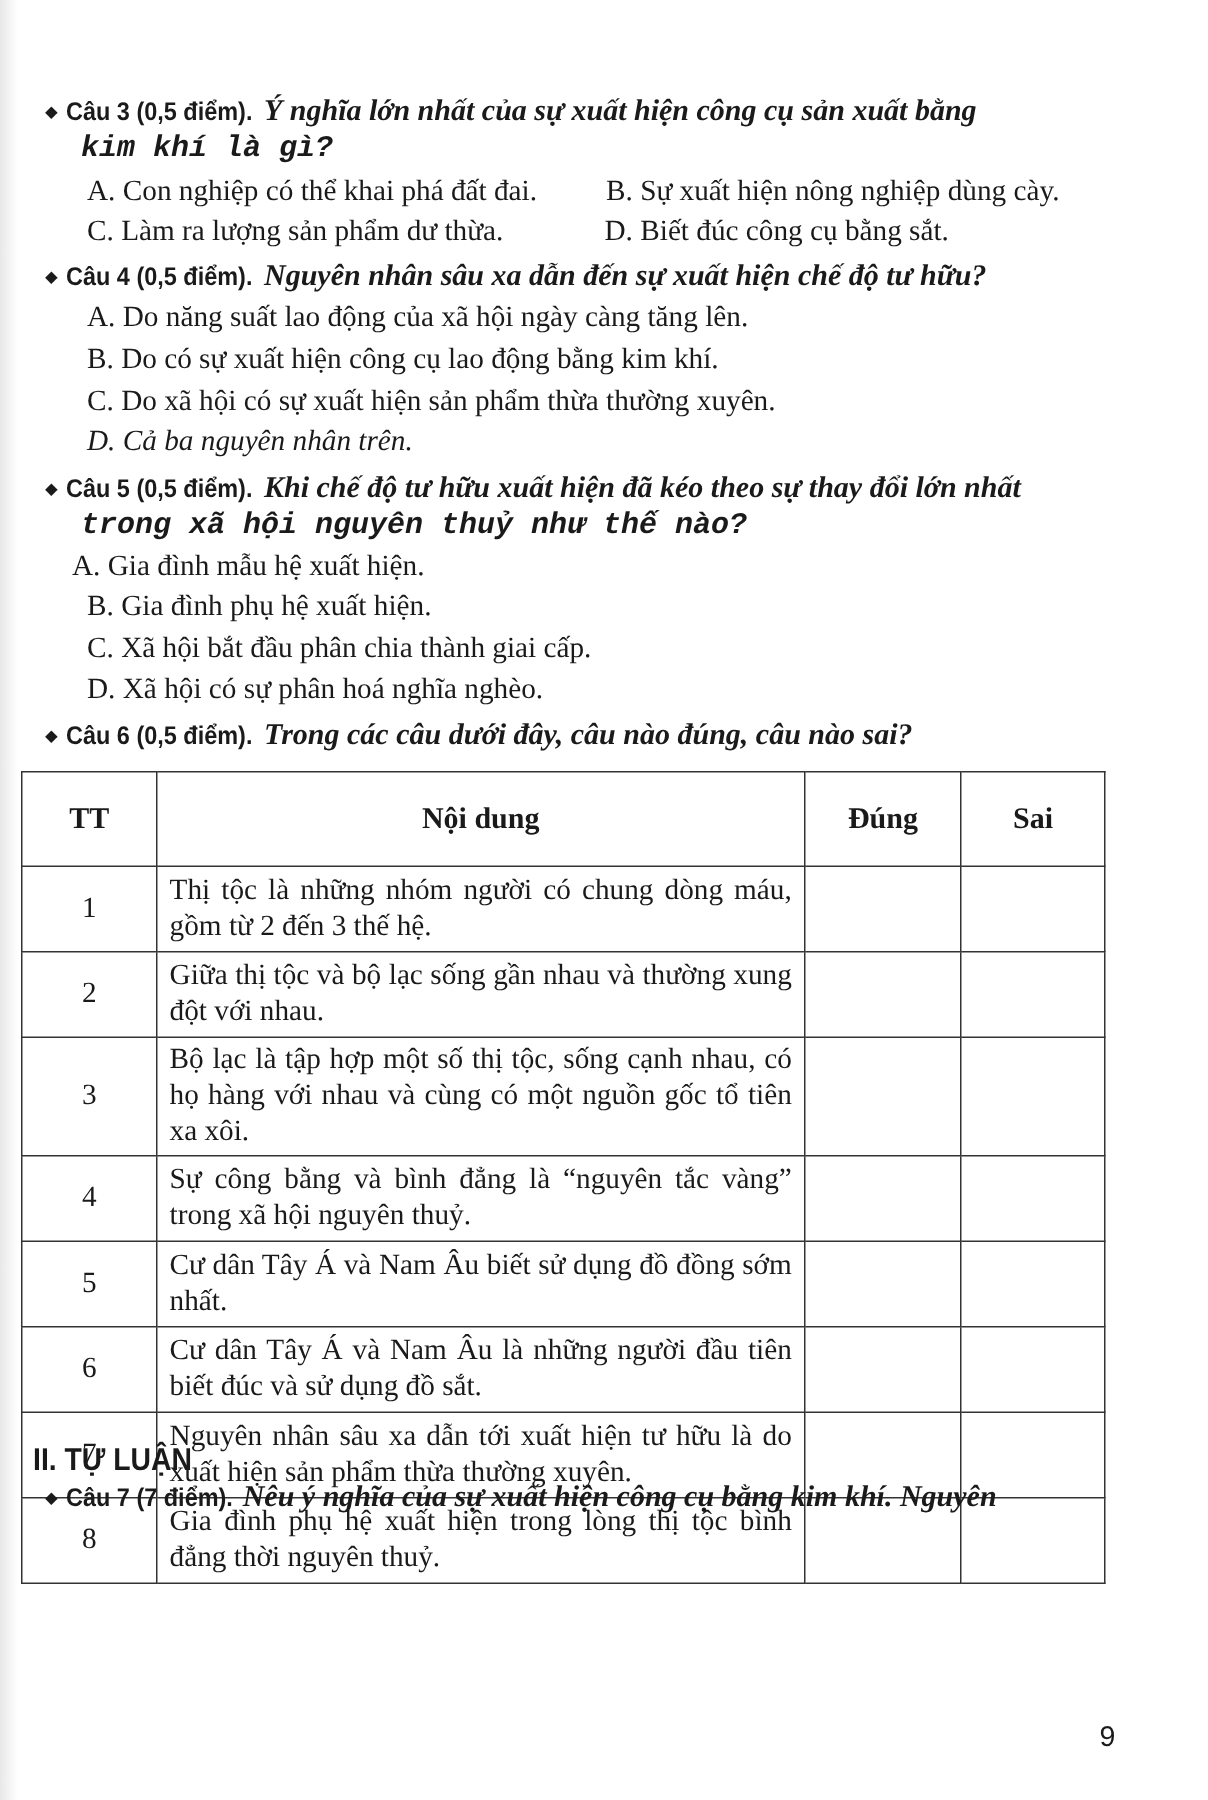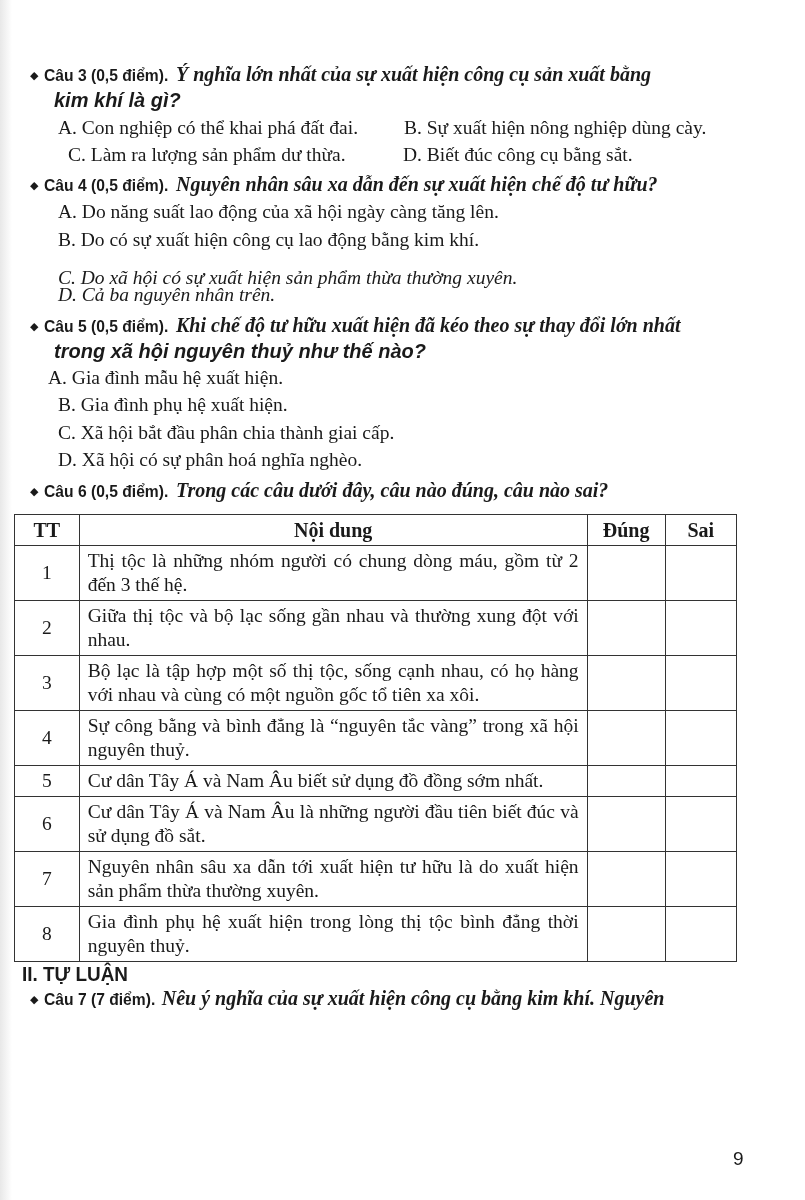--- a/index.html
+++ b/index.html
@@ -23,32 +23,32 @@
       font-family: "Liberation Sans", sans-serif; font-weight: bold; font-size: 17px;
       transform: scaleX(0.92); display: inline-block; transform-origin: left;
       margin-right: -8px;
     }
     .q-head .prompt {
       font-family: "Liberation Serif", serif; font-style: italic; font-weight: bold;
       font-size: 20px;
     }
     .q-head .prompt-cont {
       display: block; padding-left: 24px;
-      font-family: Liberation Sans, sans-serif; font-style: italic; font-weight: bold; font-size: 20px;
+      font-family: Liberation Mono, monospace; font-style: italic; font-weight: bold; font-size: 20px;
     }
     .opt {
       position: absolute; font-family: "Liberation Serif", serif; font-size: 19.5px;
       line-height: 25px; white-space: nowrap;
     }
     table.tf {
       position: absolute; left: 14px; top: 514px; width: 723px;
       border-collapse: collapse; font-family: "Liberation Serif", serif;
     }
     table.tf td, table.tf th {
-      border: 1.4px solid #333; padding: 0; font-size: 19.5px; line-height: 24px;
+      border: 1.4px solid #333; padding: 16px; font-size: 19.5px; line-height: 24px;
     }
     table.tf th { font-weight: bold; height: 30px; font-size: 20px; }
     table.tf td.tt { text-align: center; width: 65px; }
     table.tf td.content { padding: 3px 8px 3px 8px; text-align: justify; width: 506px; }
     table.tf td.box { width: 78px; }
     table.tf td.box2 { width: 72px; }
     .section-title {
       position: absolute; left: 22px; top: 962px;
       font-family: "Liberation Sans", sans-serif; font-weight: bold; font-size: 21px;
       transform: scaleX(0.9); transform-origin: left;
@@ -63,30 +63,30 @@
 
 <div class="left-shadow"></div>
 
 <div class="q-head" style="top:62px;">
   <span class="bullet">◆</span><span class="label">Câu 3 (0,5 điểm).</span>
   <span class="prompt">Ý nghĩa lớn nhất của sự xuất hiện công cụ sản xuất bằng</span>
   <span class="prompt-cont">kim khí là gì?</span>
 </div>
 <div class="opt" style="left:58px; top:115px;">A. Con nghiệp có thể khai phá đất đai.</div>
 <div class="opt" style="left:404px; top:115px;">B. Sự xuất hiện nông nghiệp dùng cày.</div>
-<div class="opt" style="left:68px; top:142px;">C. Làm ra lượng sản phẩm dư thừa.</div>
+<div class="opt" style="left:58px; top:142px;">C. Làm ra lượng sản phẩm dư thừa.</div>
 <div class="opt" style="left:403px; top:142px;">D. Biết đúc công cụ bằng sắt.</div>
 
 <div class="q-head" style="top:172px;">
   <span class="bullet">◆</span><span class="label">Câu 4 (0,5 điểm).</span>
   <span class="prompt">Nguyên nhân sâu xa dẫn đến sự xuất hiện chế độ tư hữu?</span>
 </div>
 <div class="opt" style="left:58px; top:199px;">A. Do năng suất lao động của xã hội ngày càng tăng lên.</div>
 <div class="opt" style="left:58px; top:227px;">B. Do có sự xuất hiện công cụ lao động bằng kim khí.</div>
-<div class="opt" style="left:58px; top:265px;font-style:italic;">C. Do xã hội có sự xuất hiện sản phẩm thừa thường xuyên.</div>
+<div class="opt" style="left:58px; top:255px;">C. Do xã hội có sự xuất hiện sản phẩm thừa thường xuyên.</div>
 <div class="opt" style="left:58px; top:282px;font-style:italic;">D. Cả ba nguyên nhân trên.</div>
 
 <div class="q-head" style="top:313px;">
   <span class="bullet">◆</span><span class="label">Câu 5 (0,5 điểm).</span>
   <span class="prompt">Khi chế độ tư hữu xuất hiện đã kéo theo sự thay đổi lớn nhất</span>
   <span class="prompt-cont">trong xã hội nguyên thuỷ như thế nào?</span>
 </div>
 <div class="opt" style="left:48px; top:365px;">A. Gia đình mẫu hệ xuất hiện.</div>
 <div class="opt" style="left:58px; top:392px;">B. Gia đình phụ hệ xuất hiện.</div>
 <div class="opt" style="left:58px; top:420px;">C. Xã hội bắt đầu phân chia thành giai cấp.</div>

